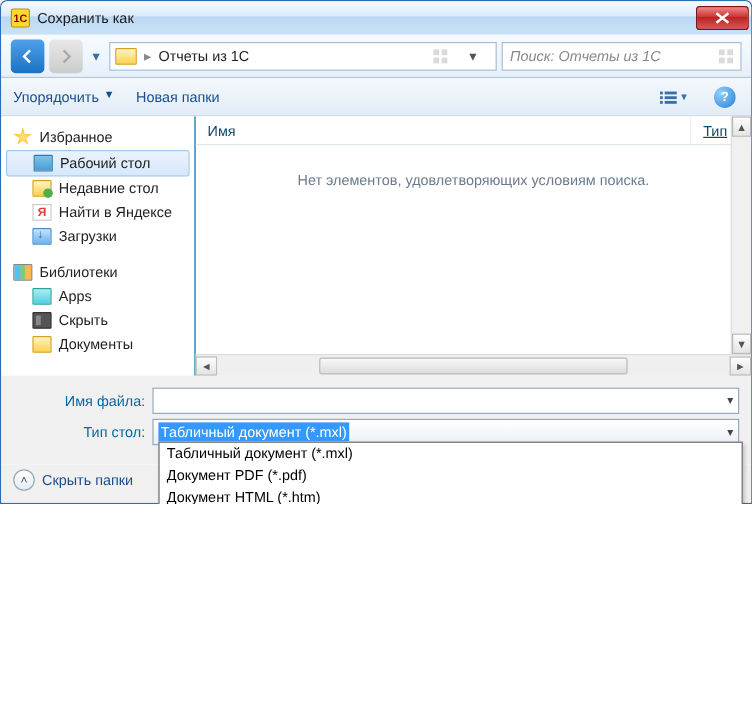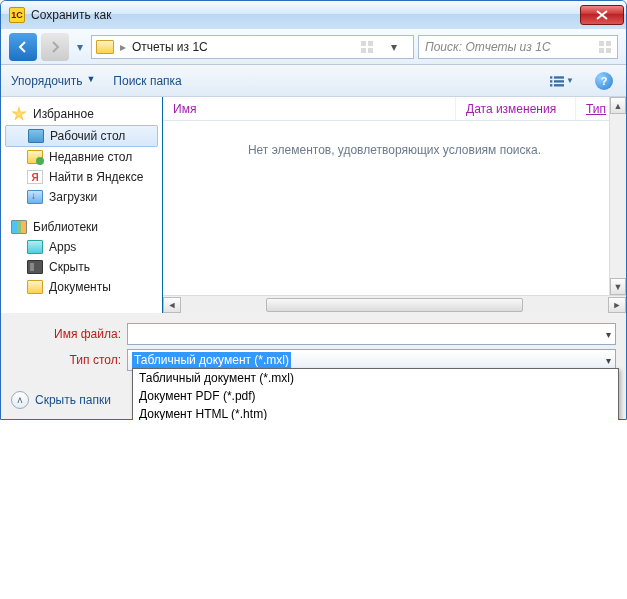--- a/index.html
+++ b/index.html
@@ -40,33 +40,33 @@
   .ic-recent { background: linear-gradient(#fef3c7,#fcd34d); border: 1px solid #d6a020; border-radius: 1px; position: relative; }
   .ic-recent::after { content:""; position:absolute; right:-2px; bottom:-2px; width:8px; height:8px; border-radius:50%; background:#4caf50; }
   .ic-ya { background:#fff; border:1px solid #ccc; color:#e53935; font-weight:bold; font-size:10px; display:flex; align-items:center; justify-content:center; }
   .ic-dl { background: linear-gradient(#c5e1ff,#6bb4ef); border: 1px solid #4a8dc4; border-radius: 1px; position:relative; }
   .ic-dl::after { content:"↓"; position:absolute; left:3px; top:-1px; font-size:10px; color:#2d6aa0; }
   .ic-apps { background: linear-gradient(#b2ebf2,#4dd0e1); border: 1px solid #26a69a; border-radius: 1px; }
   .ic-vid { background: #555; border: 1px solid #333; border-radius: 1px; position:relative; }
   .ic-vid::after { content:""; position:absolute; left:2px; top:2px; width:4px; height:8px; background:#888; }
   .ic-doc { background: linear-gradient(#fef3c7,#fcd34d); border: 1px solid #d6a020; border-radius: 1px; }
   .content { flex: 1; display: flex; flex-direction: column; }
-  .colhead { height: 24px; border-bottom: 1px solid #e0e6ee; display: flex; align-items: center; color: #a21caf; }
+  .colhead { height: 24px; border-bottom: 1px solid #e0e6ee; display: flex; align-items: center; color: #0c4a6e; }
   .colhead .col { padding: 0 10px; height: 100%; display: flex; align-items: center; border-right: 1px solid #eef2f7; }
   .col-name { flex: 1; }
   .col-date { width: 120px; }
   .col-type { width: 50px; text-decoration: underline; }
   .emptymsg { flex: 1; display: flex; justify-content: center; padding-top: 22px; color: #6b7b8c; }
   .hscroll { height: 18px; background: #f0f0f0; border-top: 1px solid #ddd; display: flex; align-items: center; }
   .hscroll .arrow { width: 18px; height: 16px; background: linear-gradient(#fdfdfd,#e4e4e4); border: 1px solid #bbb; display: flex; align-items: center; justify-content: center; font-size: 9px; color: #555; }
   .hscroll .track { flex: 1; height: 16px; background: #efefef; display: flex; align-items: center; }
   .hscroll .thumb { width: 60%; height: 14px; margin: 0 auto; background: linear-gradient(#f8f8f8,#dcdcdc); border: 1px solid #b8b8b8; border-radius: 2px; }
   .fields { background: #f0f0f0; padding: 6px 10px 12px; }
   .fieldrow { display: flex; align-items: center; margin: 4px 0; gap: 6px; }
-  .fieldrow label { width: 110px; text-align: right; color: #b91c1c; }
+  .fieldrow label { width: 110px; text-align: right; color: #0369a1; }
   .fieldrow .input { flex: 1; height: 22px; background: #fff; border: 1px solid #97aabf; padding: 0 4px; display: flex; align-items: center; position: relative; }
   .fieldrow .input .chev { margin-left: auto; color: #444; font-size: 10px; }
   .fieldrow .input.combo { background: linear-gradient(#fff,#eaf0f7); }
   .fieldrow .input.combo .seltext { background: #3399ff; color: #fff; padding: 1px 2px; }
   .footer { display: flex; align-items: center; padding: 4px 10px 10px; background: #f0f0f0; }
   .footer .hidebtn { display: flex; align-items: center; gap: 6px; color: #1a4e8a; }
   .footer .circ { width: 18px; height: 18px; border: 1px solid #9ab; border-radius: 50%; background: linear-gradient(#fff,#e4ecf5); display: flex; align-items: center; justify-content: center; font-size: 10px; color: #456; }
   .dropdown-list { position: absolute; left: 132px; top: 368px; width: 487px; background: #fff; border: 1px solid #666; box-shadow: 2px 2px 4px rgba(0,0,0,0.25); z-index: 10; }
   .dropdown-list .opt { padding: 2px 6px; color: #000; white-space: nowrap; }
   .dropdown-list .opt.sel { background: #1e90ff; color: #fff; }
@@ -127,21 +127,21 @@
           </svg>
     </div>
   </div>
 
   <div class="toolbar">
     <div class="tbtn">
       <span>Упорядочить</span>
       <span style="font-size:9px">▼</span>
     </div>
     <div class="tbtn">
-      <span>Поиск папка</span>
+      <span>Новая папки</span>
     </div>
     <div class="spacer"></div>
     <div class="iconbtn">
       <svg width="18" height="14" viewBox="0 0 18 14">
             <rect x="0" y="1" width="3" height="3" fill="#3a6ea5"></rect>
             <rect x="5" y="1" width="13" height="3" fill="#3a6ea5"></rect>
             <rect x="0" y="6" width="3" height="3" fill="#3a6ea5"></rect>
             <rect x="5" y="6" width="13" height="3" fill="#3a6ea5"></rect>
             <rect x="0" y="11" width="3" height="3" fill="#3a6ea5"></rect>
             <rect x="5" y="11" width="13" height="3" fill="#3a6ea5"></rect>
@@ -192,21 +192,20 @@
         </div>
         <div class="side-item">
           <div class="side-ic ic-doc"></div>
           <span>Документы</span>
         </div>
       </div>
     </div>
     <div class="content" style="position:relative">
       <div class="colhead">
         <div class="col col-name">Имя</div>
-        <div class="col col-date">Дата изменения</div>
         <div class="col col-type">Тип</div>
       </div>
       <div class="emptymsg">Нет элементов, удовлетворяющих условиям поиска.</div>
       <div class="hscroll">
         <div class="arrow">◄</div>
         <div class="track">
               <div class="thumb"></div>
             </div>
         <div class="arrow">►</div>
       </div>

